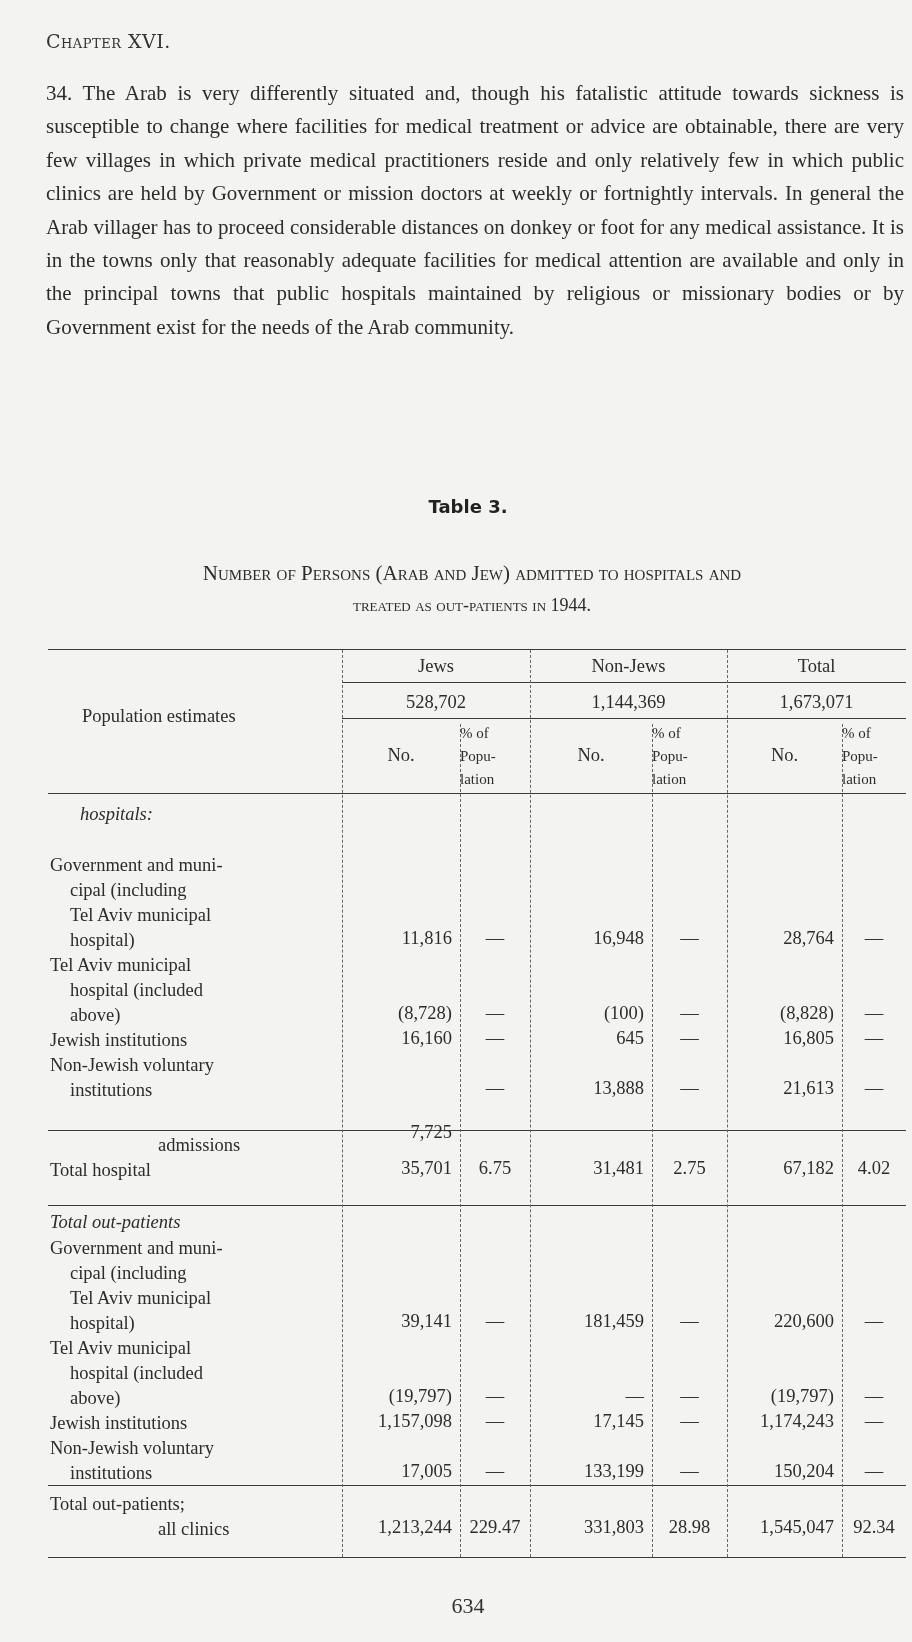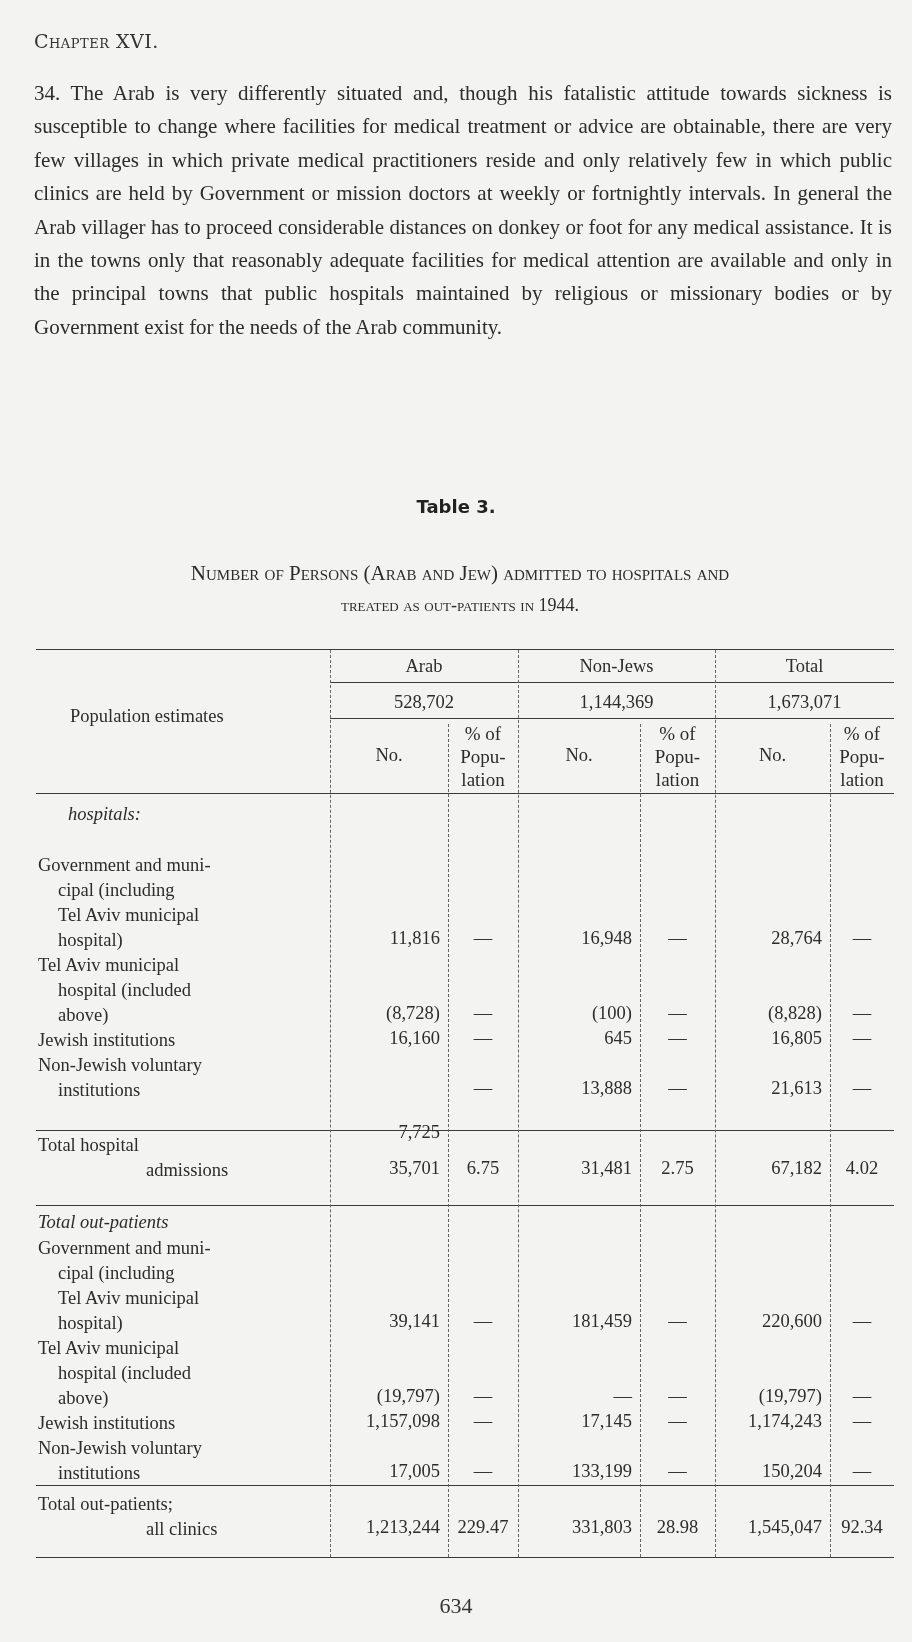--- a/index.html
+++ b/index.html
@@ -3,21 +3,21 @@
 <meta charset="utf-8">
 <style>
   html, body { margin:0; padding:0; }
   body {
     width:912px; height:1642px; overflow:hidden;
     background:#f3f3f1;
     font-family:"DejaVu Serif", "Liberation Serif", serif;
     color:#2a2a2a;
     position:relative;
   }
-  .page { position:absolute; left:0; top:0; width:764px; height:1642px; }
+  .page { position:absolute; left:12px; top:0; width:764px; height:1642px; }
   .chapter {
     position:absolute; left:34px; top:30px;
     font-size:19px; letter-spacing:0.5px; color:#333;
   }
   .para {
     position:absolute; left:34px; top:77px; width:858px;
     font-size:21px; line-height:33.4px; text-align:justify;
     font-family:"Liberation Serif", "DejaVu Serif", serif;
     color:#2c2c2c;
   }
@@ -42,21 +42,21 @@
   .hline { position:absolute; height:0; border-top:1.5px solid #3a3a3a; }
   .vline { position:absolute; width:0; border-left:1px dashed #666; }
   .cell {
     position:absolute; font-family:"Liberation Serif","DejaVu Serif",serif;
     font-size:18.5px; color:#2c2c2c; white-space:nowrap;
   }
   .num { text-align:right; }
   .ctr { text-align:center; }
   .label { font-size:18.5px; line-height:25px; white-space:normal; }
   .ital { font-style:italic; }
-  .hdrsmall { font-size:19px; line-height:23px; text-align:center; white-space:normal; }
+  .hdrsmall { font-size:15px; line-height:23px; text-align:left; white-space:normal; }
 </style>
 </head>
 <body>
 
 <div class="page">
 
   <div class="chapter" style="font-variant:small-caps;">Chapter XVI.</div>
 
   <div class="para">
     <span>34.</span>
@@ -81,21 +81,21 @@
     <div class="hline" style="left:36px; width:858px; top:1485px; border-top-width:1px;"></div>
     <div class="hline" style="left:36px; width:858px; top:1557px;"></div>
 
     <div class="vline" style="left:330px; top:650px; height:907px;"></div>
     <div class="vline" style="left:448px; top:724px; height:833px;"></div>
     <div class="vline" style="left:518px; top:650px; height:907px;"></div>
     <div class="vline" style="left:640px; top:724px; height:833px;"></div>
     <div class="vline" style="left:715px; top:650px; height:907px;"></div>
     <div class="vline" style="left:830px; top:724px; height:833px;"></div>
 
-    <div class="cell ctr" style="left:330px; width:188px; top:656px;">Arab</div>
+    <div class="cell ctr" style="left:330px; width:188px; top:656px;">Jews</div>
     <div class="cell ctr" style="left:518px; width:197px; top:656px;">Non-Jews</div>
     <div class="cell ctr" style="left:715px; width:179px; top:656px;">Total</div>
 
     <div class="cell" style="left:70px; top:706px;">Population estimates</div>
     <div class="cell ctr" style="left:330px; width:188px; top:692px;">528,702</div>
     <div class="cell ctr" style="left:518px; width:197px; top:692px;">1,144,369</div>
     <div class="cell ctr" style="left:715px; width:179px; top:692px;">1,673,071</div>
 
     <div class="cell ctr" style="left:330px; width:118px; top:745px;">No.</div>
     <div class="cell hdrsmall" style="left:448px; width:70px; top:722px;">
@@ -165,22 +165,22 @@
           </div>
           <div class="cell num" style="left:330px; width:110px; top:1078px;margin-top:44px;">7,725</div>
           <div class="cell" style="left:448px; width:70px; top:1078px;text-align:center;">—</div>
           <div class="cell num" style="left:518px; width:114px; top:1078px;">13,888</div>
           <div class="cell" style="left:640px; width:75px; top:1078px;text-align:center;">—</div>
           <div class="cell num" style="left:715px; width:107px; top:1078px;">21,613</div>
           <div class="cell" style="left:830px; width:64px; top:1078px;text-align:center;">—</div>
         </div>
         <div>
           <div class="cell label" style="left:38px; top:1133px; width:290px;">
+            <div style="padding-left:108px;">admissions</div>
             <div>Total hospital</div>
-            <div style="padding-left:108px;">admissions</div>
           </div>
           <div class="cell num" style="left:330px; width:110px; top:1158px;">35,701</div>
           <div class="cell" style="left:448px; width:70px; top:1158px;text-align:center;">6.75</div>
           <div class="cell num" style="left:518px; width:114px; top:1158px;">31,481</div>
           <div class="cell" style="left:640px; width:75px; top:1158px;text-align:center;">2.75</div>
           <div class="cell num" style="left:715px; width:107px; top:1158px;">67,182</div>
           <div class="cell" style="left:830px; width:64px; top:1158px;text-align:center;">4.02</div>
         </div>
         <div class="cell label ital" style="left:38px; top:1210px; width:290px;">
           <div>Total out-patients</div>

